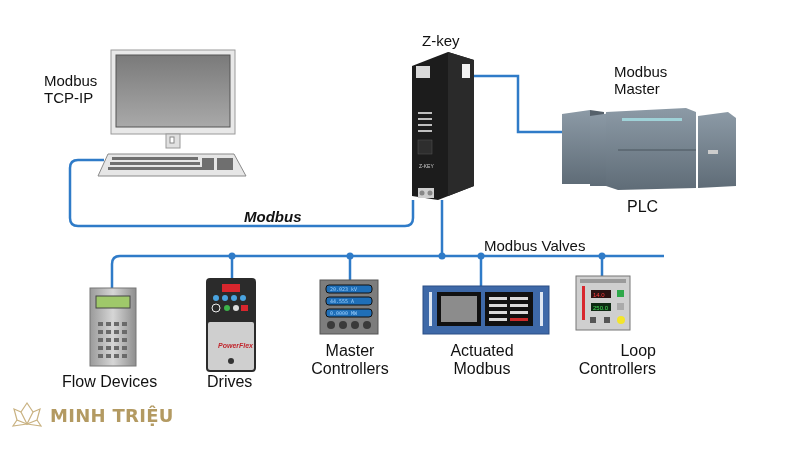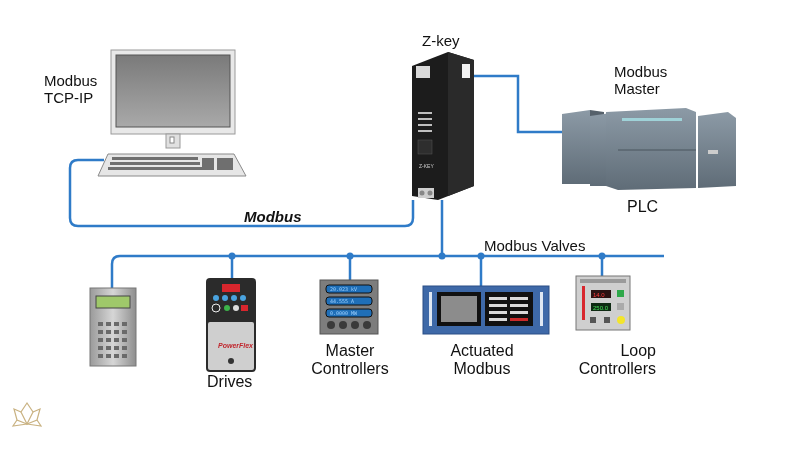--- a/index.html
+++ b/index.html
@@ -204,20 +204,23 @@
 <div class="lbl" style="left:422px;top:32px;">Z-key</div>
 
 <div class="lbl left" style="left:614px;top:63px;">
   <div>Modbus</div>
   <div>Master</div>
 </div>
 <div class="lbl big" style="left:627px;top:198px;">PLC</div>
 
 <div class="lbl" style="left:484px;top:237px;">Modbus Valves</div>
 
+<div class="lbl big" style="left:62px;top:373px;">
+  <div>Flow Devices</div>
+</div>
 <div class="lbl big" style="left:207px;top:373px;">
   <div>Drives</div>
 </div>
 <div class="lbl big" style="left:297px;top:342px;width:106px;">
   <div>Master</div>
   <div>Controllers</div>
 </div>
 <div class="lbl big" style="left:440px;top:342px;width:84px;">
   <div>Actuated</div>
   <div>Modbus</div>
@@ -229,14 +232,15 @@
 
 <div class="brand">
   <svg width="34" height="30" viewBox="0 0 34 30">
     <g fill="none" stroke="#c9b282" stroke-width="1.2">
       <path d="M17 3 L23 12 L17 24 L11 12 Z"></path>
       <path d="M11 12 L4 9 L7 20 L17 24"></path>
       <path d="M23 12 L30 9 L27 20 L17 24"></path>
       <path d="M7 20 L3 26 L17 24 L31 26 L27 20"></path>
     </g>
   </svg>
+  <span class="brand-text">MINH TRIỆU</span>
 </div>
 </div>
 
 </body></html>

